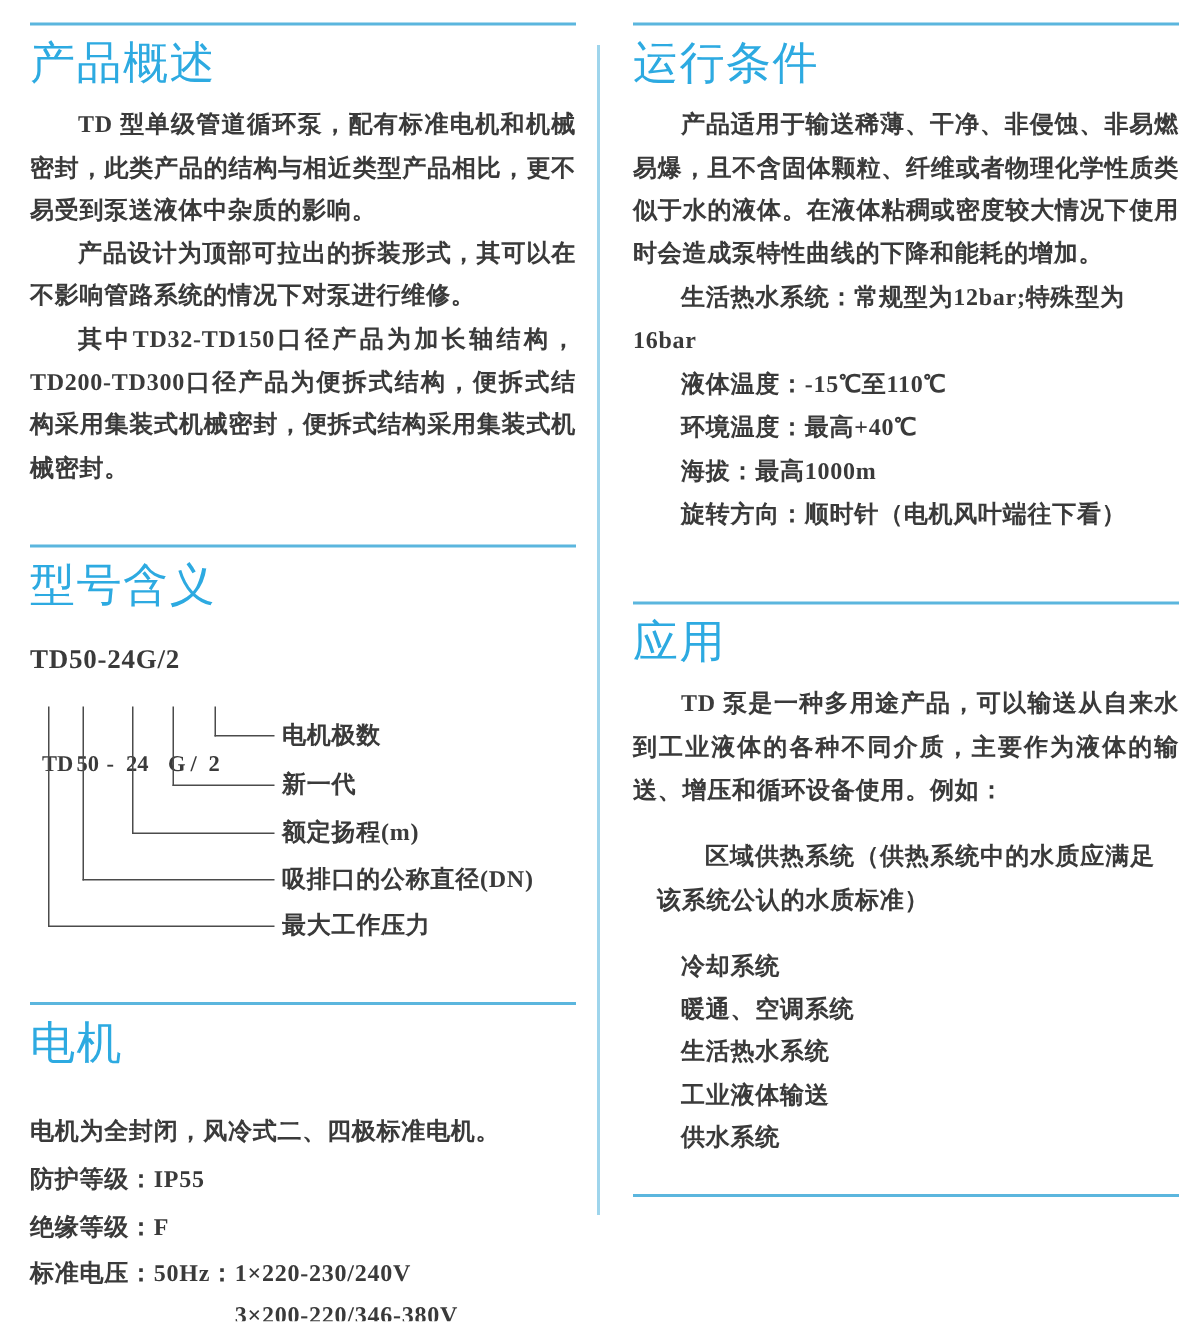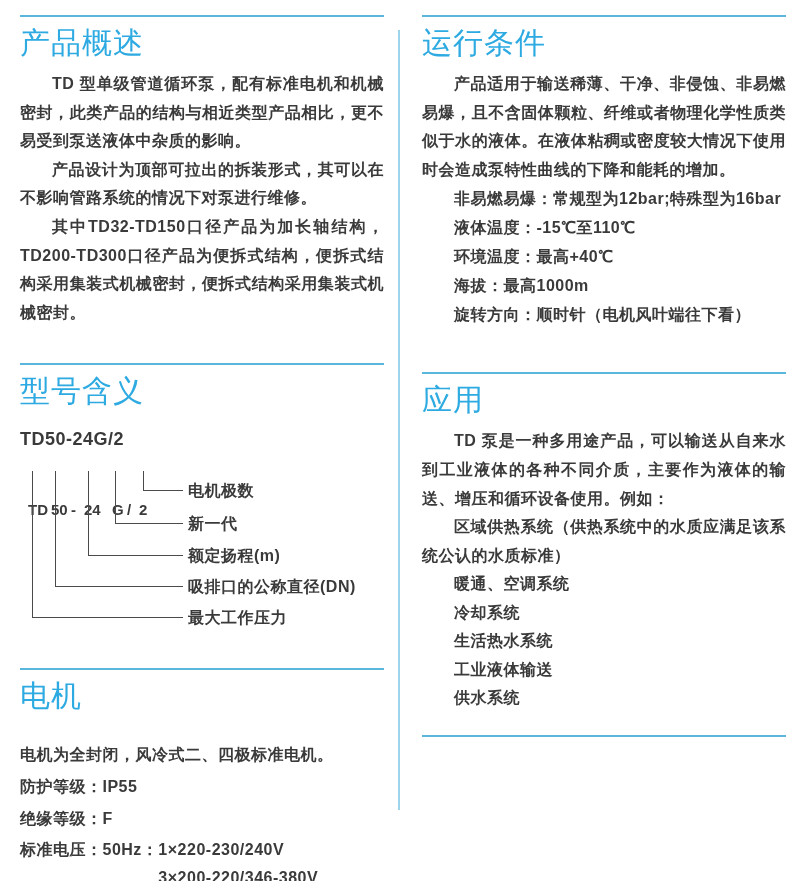--- a/index.html
+++ b/index.html
@@ -2,21 +2,21 @@
 <html><head>
 <meta charset="utf-8">
 <style>
   * { margin: 0; padding: 0; box-sizing: border-box; }
   html, body { background: #ffffff; }
   .page {
     position: relative;
     width: 800px;
     height: 881px;
     background: #ffffff;
-    font-family: Liberation Sans, sans-serif;
+    font-family: Liberation Serif, serif;
     color: #3a3a3a;
     overflow: hidden;
     border-radius: 10px;
   }
   .col { position: absolute; top: 0; }
   .col-left  { left: 20px;  width: 364px; }
   .col-right { left: 422px; width: 364px; }
   .v-divider {
     position: absolute;
     left: 398px; top: 30px;
@@ -88,21 +88,21 @@
   }
   .model-label {
     position: absolute;
     left: 168px;
     font-size: 16px;
     font-weight: 700;
     line-height: 20px;
     white-space: nowrap;
     letter-spacing: 0.5px;
   }
-  .app-item { margin: 0; }
+  .app-item { margin: 16px; }
 </style>
 </head>
 <body>
 
 <div class="page">
 
   <div class="v-divider"></div>
 
   <div class="col col-left">
 
@@ -160,34 +160,34 @@
 
     </div>
   </div>
 
   <div class="col col-right">
 
     <div>
       <div class="rule"></div>
       <h2 class="sec-title">运行条件</h2>
       <p class="body-par">产品适用于输送稀薄、干净、非侵蚀、非易燃易爆，且不含固体颗粒、纤维或者物理化学性质类似于水的液体。在液体粘稠或密度较大情况下使用时会造成泵特性曲线的下降和能耗的增加。</p>
-      <p class="spec-line">非易燃易爆：常规型为12bar;特殊型为16bar</p>
+      <p class="spec-line">生活热水系统：常规型为12bar;特殊型为16bar</p>
       <p class="spec-line">液体温度：-15℃至110℃</p>
       <p class="spec-line">环境温度：最高+40℃</p>
       <p class="spec-line">海拔：最高1000m</p>
       <p class="spec-line">旋转方向：顺时针（电机风叶端往下看）</p>
     </div>
 
     <div>
       <div class="rule" style="margin-top:43px"></div>
       <h2 class="sec-title">应用</h2>
       <p class="body-par" style="margin-top:7px">TD 泵是一种多用途产品，可以输送从自来水到工业液体的各种不同介质，主要作为液体的输送、增压和循环设备使用。例如：</p>
       <p class="body-par app-item">区域供热系统（供热系统中的水质应满足该系统公认的水质标准）</p>
+      <p class="spec-line" style="line-height:28.5px">冷却系统</p>
       <p class="spec-line" style="line-height:28.5px">暖通、空调系统</p>
-      <p class="spec-line" style="line-height:28.5px">冷却系统</p>
       <p class="spec-line" style="line-height:28.5px">生活热水系统</p>
       <p class="spec-line" style="line-height:28.5px">工业液体输送</p>
       <p class="spec-line" style="line-height:28.5px">供水系统</p>
       <div class="rule" style="margin-top:22px"></div>
     </div>
   </div>
 
 </div>
 
 </body></html>

